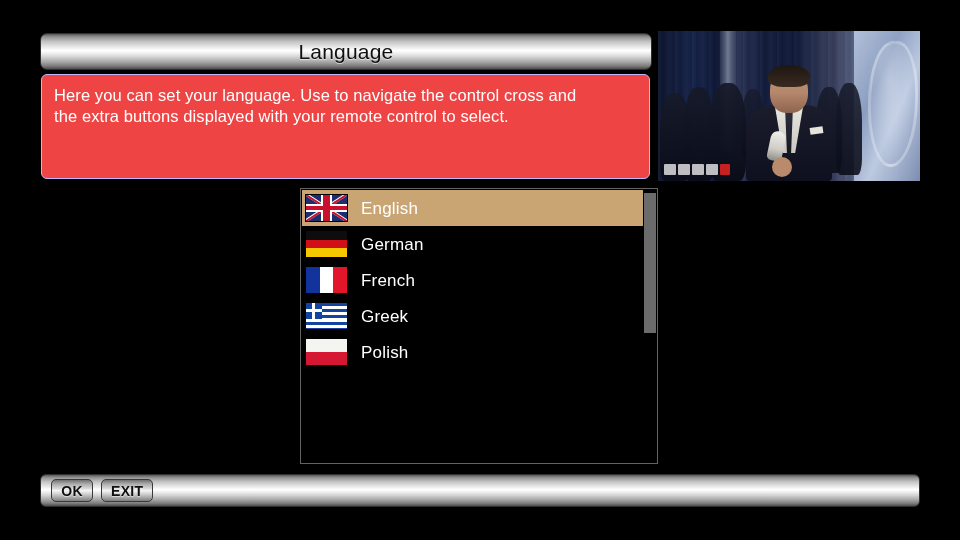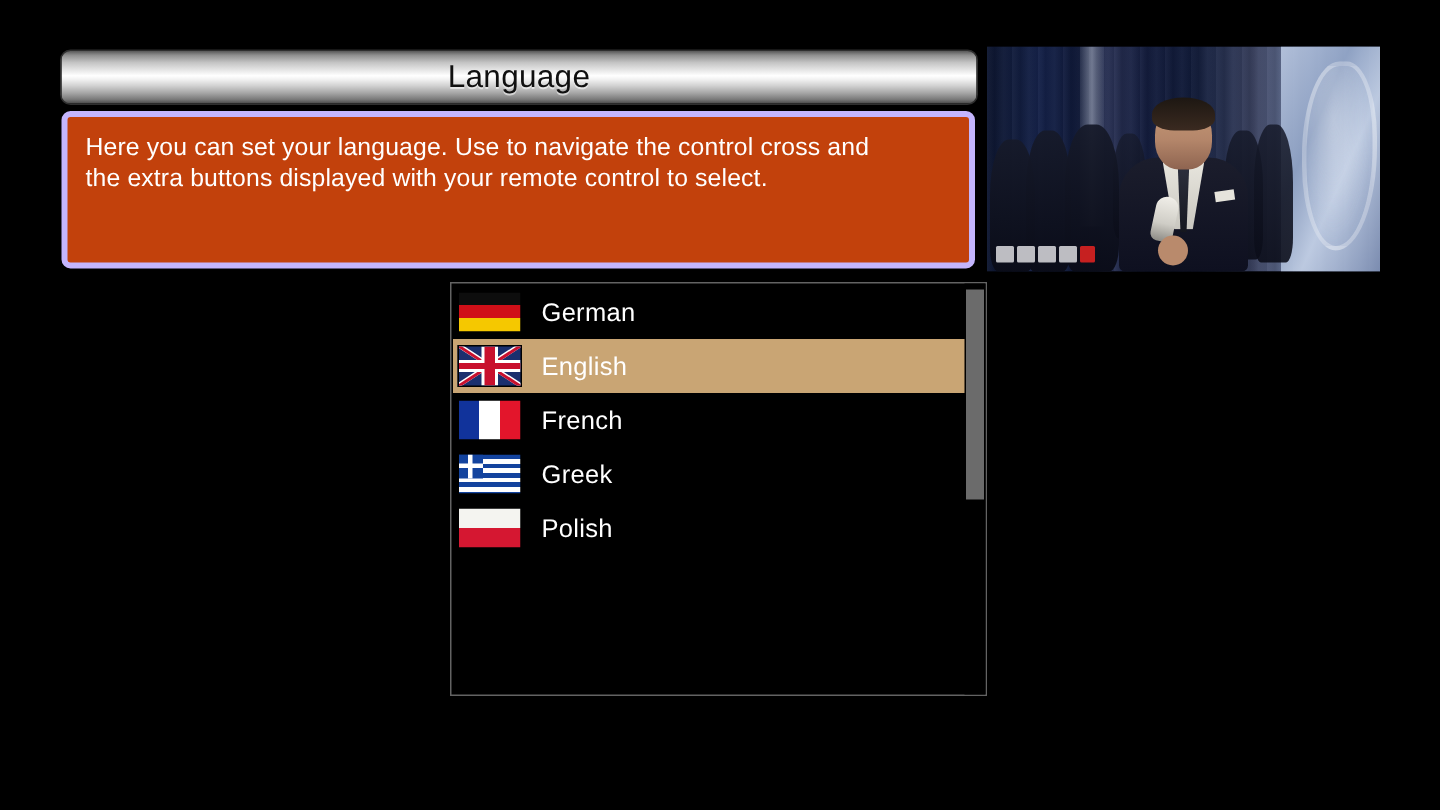--- a/index.html
+++ b/index.html
@@ -59,22 +59,22 @@
   }
 
   
   #desc-panel {
     position: absolute;
     left: 41px;
     top: 74px;
     width: 609px;
     height: 105px;
     box-sizing: border-box;
-    background: #c2410c;
-    border: 4px solid #c4b5fd;
+    background: #ef4444;
+    border: 1px solid #c4b5fd;
     border-radius: 6px;
     padding: 10px 12px 0 12px;
   }
   #desc-text {
     color: #ffffff;
     font-size: 16.5px;
     line-height: 21px;
     letter-spacing: 0.1px;
     white-space: pre-line;
   }
@@ -355,40 +355,40 @@
       <span class="bug-blk"></span>
       <span class="bug-blk"></span>
       <span class="bug-blk"></span>
       <span class="bug-blk bug-red"></span>
     </div>
   </div>
 
   <div id="list-panel">
     <div id="list-items">
 
-      <div class="lang-row">
-        <span class="flag f-de"></span>
-        <span class="lang-label">German</span>
-      </div>
-
       <div class="lang-row selected">
         <span class="flag f-uk">
           <i class="uk-dw1"></i>
             <i class="uk-dw2"></i>
           <i class="uk-dr1"></i>
             <i class="uk-dr2"></i>
           <i class="uk-cw-v"></i>
             <i class="uk-cw-h"></i>
           <i class="uk-cr-v"></i>
             <i class="uk-cr-h"></i>
         </span>
         <span class="lang-label">English</span>
       </div>
 
       <div class="lang-row">
+        <span class="flag f-de"></span>
+        <span class="lang-label">German</span>
+      </div>
+
+      <div class="lang-row">
         <span class="flag f-fr"></span>
         <span class="lang-label">French</span>
       </div>
 
       <div class="lang-row">
         <span class="flag f-gr">
           <i class="gr-canton"></i>
             <i class="gr-cross-v"></i>
             <i class="gr-cross-h"></i>
         </span>
@@ -402,14 +402,18 @@
       </div>
 
 
     </div>
 
     <div id="list-scroll-track">
       <div id="list-scroll-thumb"></div>
     </div>
   </div>
 
+  <div id="bottom-bar" class="metal">
+    <div class="sk-button">OK</div>
+    <div class="sk-button">EXIT</div>
+  </div>
 
 </div>
 
 </body></html>

